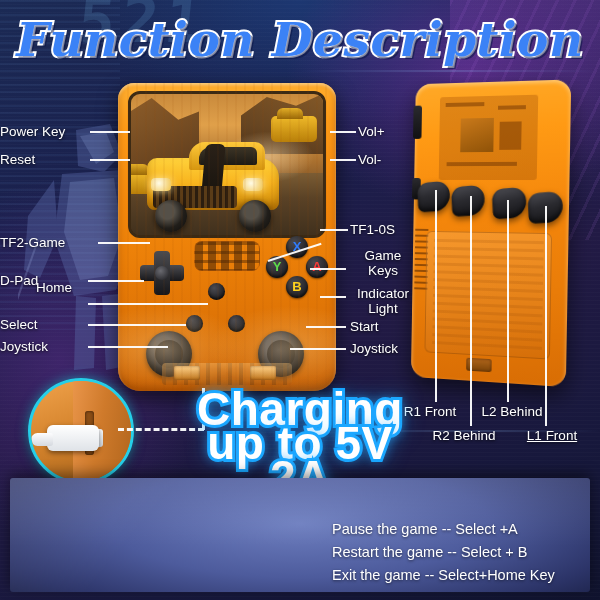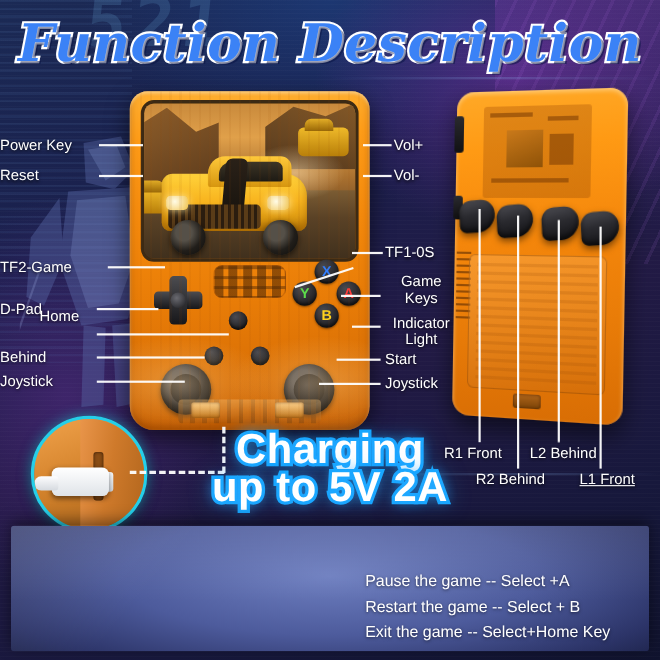--- a/index.html
+++ b/index.html
@@ -264,21 +264,21 @@
     border-radius: 7px 3px 3px 7px; background: linear-gradient(180deg,#fdfdfe,#d5d9df); }
 
   .dash-v { position:absolute; left:202px; top:388px; width:0; height:42px;
     border-left: 3px dashed #ffffff; opacity:.95; }
   .dash-h { position:absolute; left:118px; top:428px; width:86px; height:0;
     border-top: 3px dashed #ffffff; opacity:.95; }
 
   .charge-text {
     position: absolute; left: 182px; top: 392px; width: 236px;
     text-align: center;
-    font-size: 38px; font-weight: 700; line-height: 34px;
+    font-size: 46px; font-weight: 700; line-height: 34px;
     color: #ffffff;
     -webkit-text-stroke: 6px #18a8ff;
     paint-order: stroke fill;
     text-shadow: 0 0 12px rgba(40,170,255,.95), 0 0 22px rgba(40,170,255,.7);
     letter-spacing: .5px;
   }
 
   
   .combo {
     position: absolute; left: 10px; top: 478px; width: 580px; height: 114px;
@@ -431,21 +431,21 @@
   <div class="leader" style="left:290px; top:348px; width:56px;"></div>
 
   <div class="leader" style="left:268px; top:260px; width:56px; transform: rotate(-18deg); transform-origin: left center;"></div>
 
   <div>
     <div class="lbl left" style="left:0; top:124px; width:86px;">Power Key</div>
     <div class="lbl left" style="left:0; top:152px; width:86px;">Reset</div>
     <div class="lbl left" style="left:0; top:235px; width:94px;">TF2-Game</div>
     <div class="lbl left" style="left:0; top:273px; width:84px;">D-Pad</div>
     <div class="lbl left" style="left:0; top:280px; width:84px;padding-left:36px;">Home</div>
-    <div class="lbl left" style="left:0; top:317px; width:84px;">Behind</div>
+    <div class="lbl left" style="left:0; top:317px; width:84px;">Select</div>
     <div class="lbl left" style="left:0; top:339px; width:84px;">Joystick</div>
   </div>
 
   <div>
     <div class="lbl right" style="left:358px; top:124px; width:80px;">Vol+</div>
     <div class="lbl right" style="left:358px; top:152px; width:80px;">Vol-</div>
     <div class="lbl right" style="left:350px; top:222px; width:80px;">TF1-0S</div>
     <div class="lbl right" style="left:348px; top:248px; width:70px; text-align:center;">Game
 Keys</div>
     <div class="lbl right" style="left:348px; top:286px; width:70px; text-align:center;">Indicator

